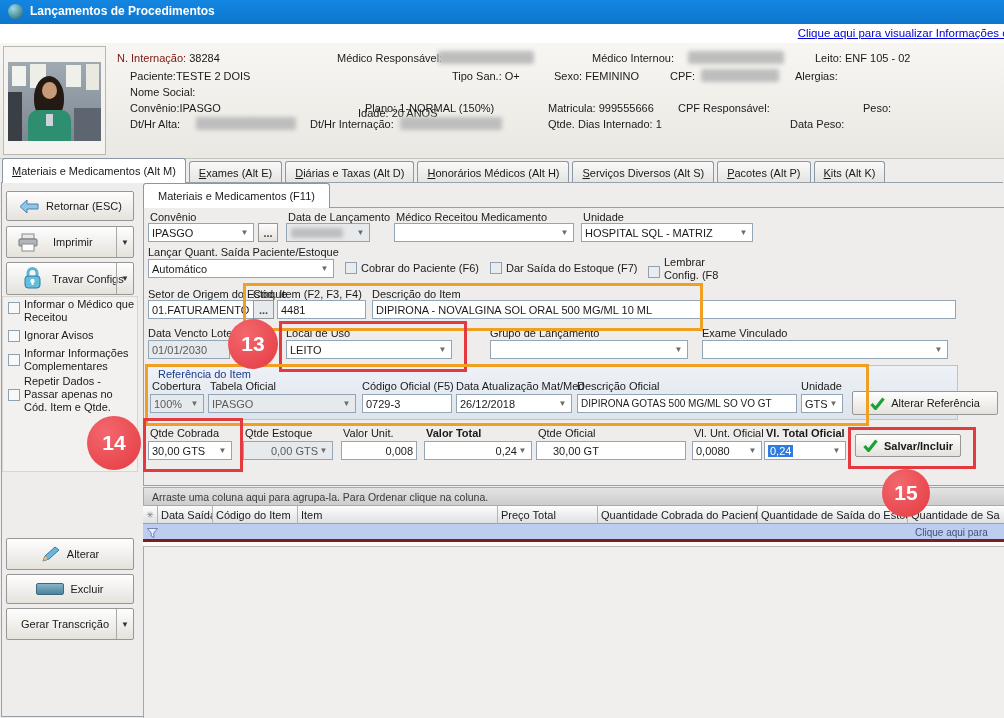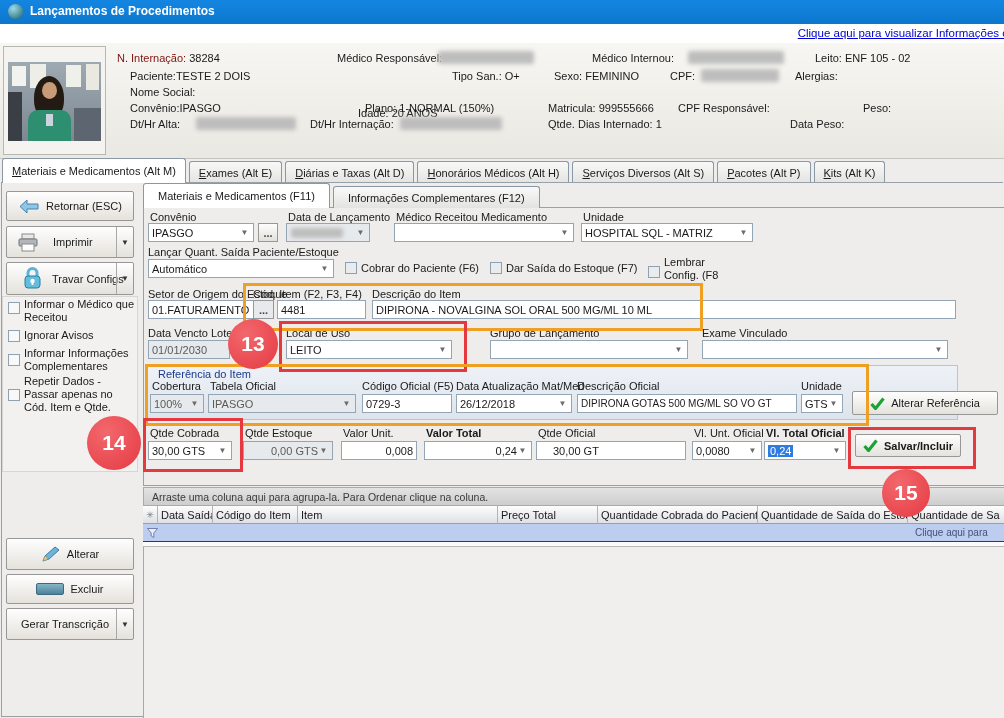--- a/index.html
+++ b/index.html
@@ -183,23 +183,20 @@
     <span style="margin-right:10px;">Gerar Transcrição</span>
     <span class="split">▼</span>
   </div>
 
   <div class="abs" style="left:143px;top:207px;width:861px;height:279px;border:1px solid #98a0a8;border-right:none;background:#eeedeb;box-sizing:border-box;"></div>
 
   <div class="tabstrip" style="left:143px;top:184px;height:24px;">
     <div class="tab active" style="padding:0 14px;">
         <span>Materiais e Medicamentos (F11)</span>
       </div>
-    <div class="tab" style="padding:0 14px;">
-        <span>Informações Complementares (F12)</span>
-      </div>
   </div>
 
   <div class="lbl" style="left:150px;top:211px;">Convênio</div>
   <div class="combo" style="left:148px;top:223px;width:106px;">
       <span class="val">IPASGO</span>
       <span class="caret">▼</span>
     </div>
   <div class="mini" style="left:258px;top:223px;width:20px;">...</div>
   <div class="lbl" style="left:288px;top:211px;">Data de Lançamento</div>
   <div class="combo dis" style="left:286px;top:223px;width:84px;">
@@ -362,21 +359,21 @@
     <div class="gh" style="width:15px;justify-content:center;color:#777;font-size:9px;">✳</div>
     <div class="gh" style="width:55px;">Data Saída</div>
     <div class="gh" style="width:85px;">Código do Item</div>
     <div class="gh" style="width:200px;">Item</div>
     <div class="gh" style="width:100px;">Preço Total</div>
     <div class="gh" style="width:160px;">Quantidade Cobrada do Paciente</div>
     <div class="gh" style="width:150px;">Quantidade de Saída do Estoque</div>
     <div class="gh" style="width:96px;border-right:none;">Quantidade de Sa</div>
   </div>
 
-  <div class="abs" style="left:143px;top:524px;width:861px;height:18px;background:#bccdf0;border-bottom:1px solid #7f1d1d;box-sizing:border-box;">
+  <div class="abs" style="left:143px;top:524px;width:861px;height:18px;background:#bccdf0;border-bottom:3px solid #7f1d1d;box-sizing:border-box;">
     <svg class="abs" style="left:4px;top:4px;" width="11" height="10" viewBox="0 0 11 10">
         <path d="M0.5 0.5 H10.5 L6.8 5 V9.5 L4.2 8 V5 Z" fill="#e8eefc" stroke="#5a6a9a" stroke-width="0.8"></path>
       </svg>
     <span class="abs" style="left:772px;top:3px;font-size:10px;color:#44507a;white-space:nowrap;">Clique aqui para</span>
   </div>
 
   <div class="abs" style="left:143px;top:542px;width:861px;height:4px;background:#fbfbfb;border-bottom:1px solid #b8b8b8;"></div>
   <div class="abs" style="left:143px;top:547px;width:861px;height:171px;background:#f0efed;border-left:1px solid #a8a8a8;box-sizing:border-box;"></div>
 
 </div>

